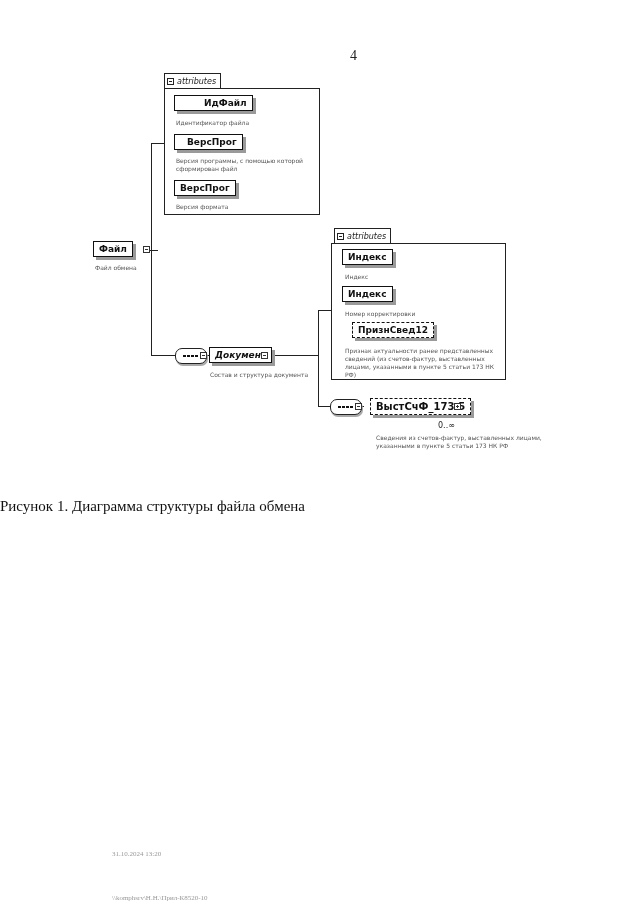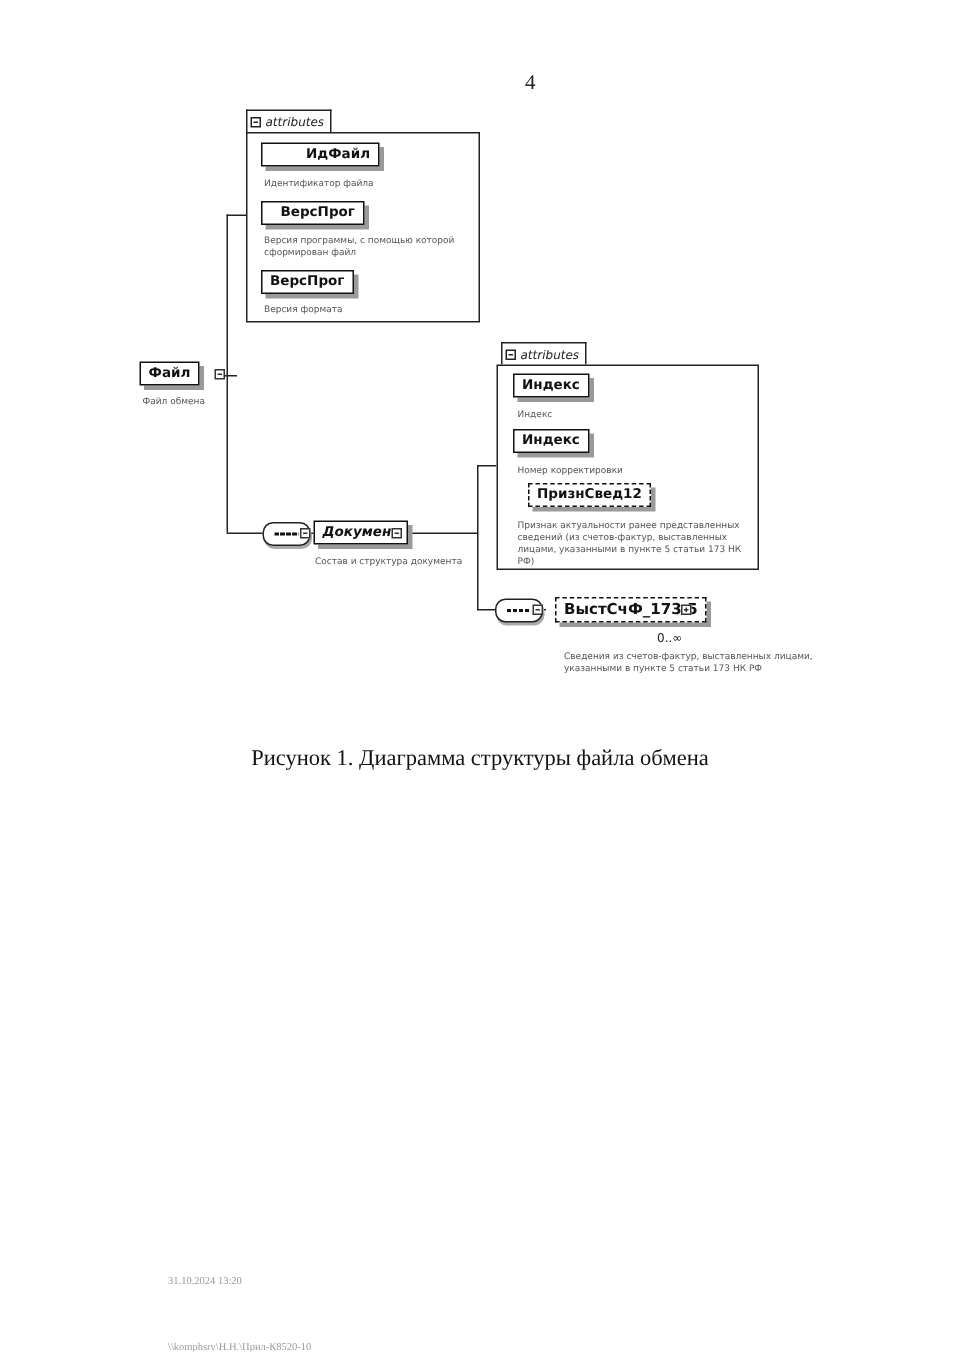--- a/index.html
+++ b/index.html
@@ -47,21 +47,21 @@
     }
     .seq {
       position: absolute; width: 30px; height: 14px; border: 1px solid #222; border-radius: 7px;
       background: #fff; box-shadow: 1px 2px 0 #aaa;
     }
     .seq::after {
       content: ""; position: absolute; left: 7px; right: 7px; top: 6px; height: 2px;
       background: repeating-linear-gradient(90deg, #111 0 3px, #fff 3px 4px);
     }
     .caption {
-      position: absolute; left: 0; width: 640px; top: 498px; text-align: center;
+      position: absolute; left: 0; width: 640px; top: 498px; text-align: left;
       font-family: "Liberation Serif", serif; font-size: 15px; color: #111;
     }
     .footer {
       position: absolute; left: 112px; font-family: "Liberation Serif", serif; 
       font-size: 7px; color: #999;
     }
     .mult { position: absolute; font-size: 8px; color: #222; }
   </style>
 </head>
 <body>

